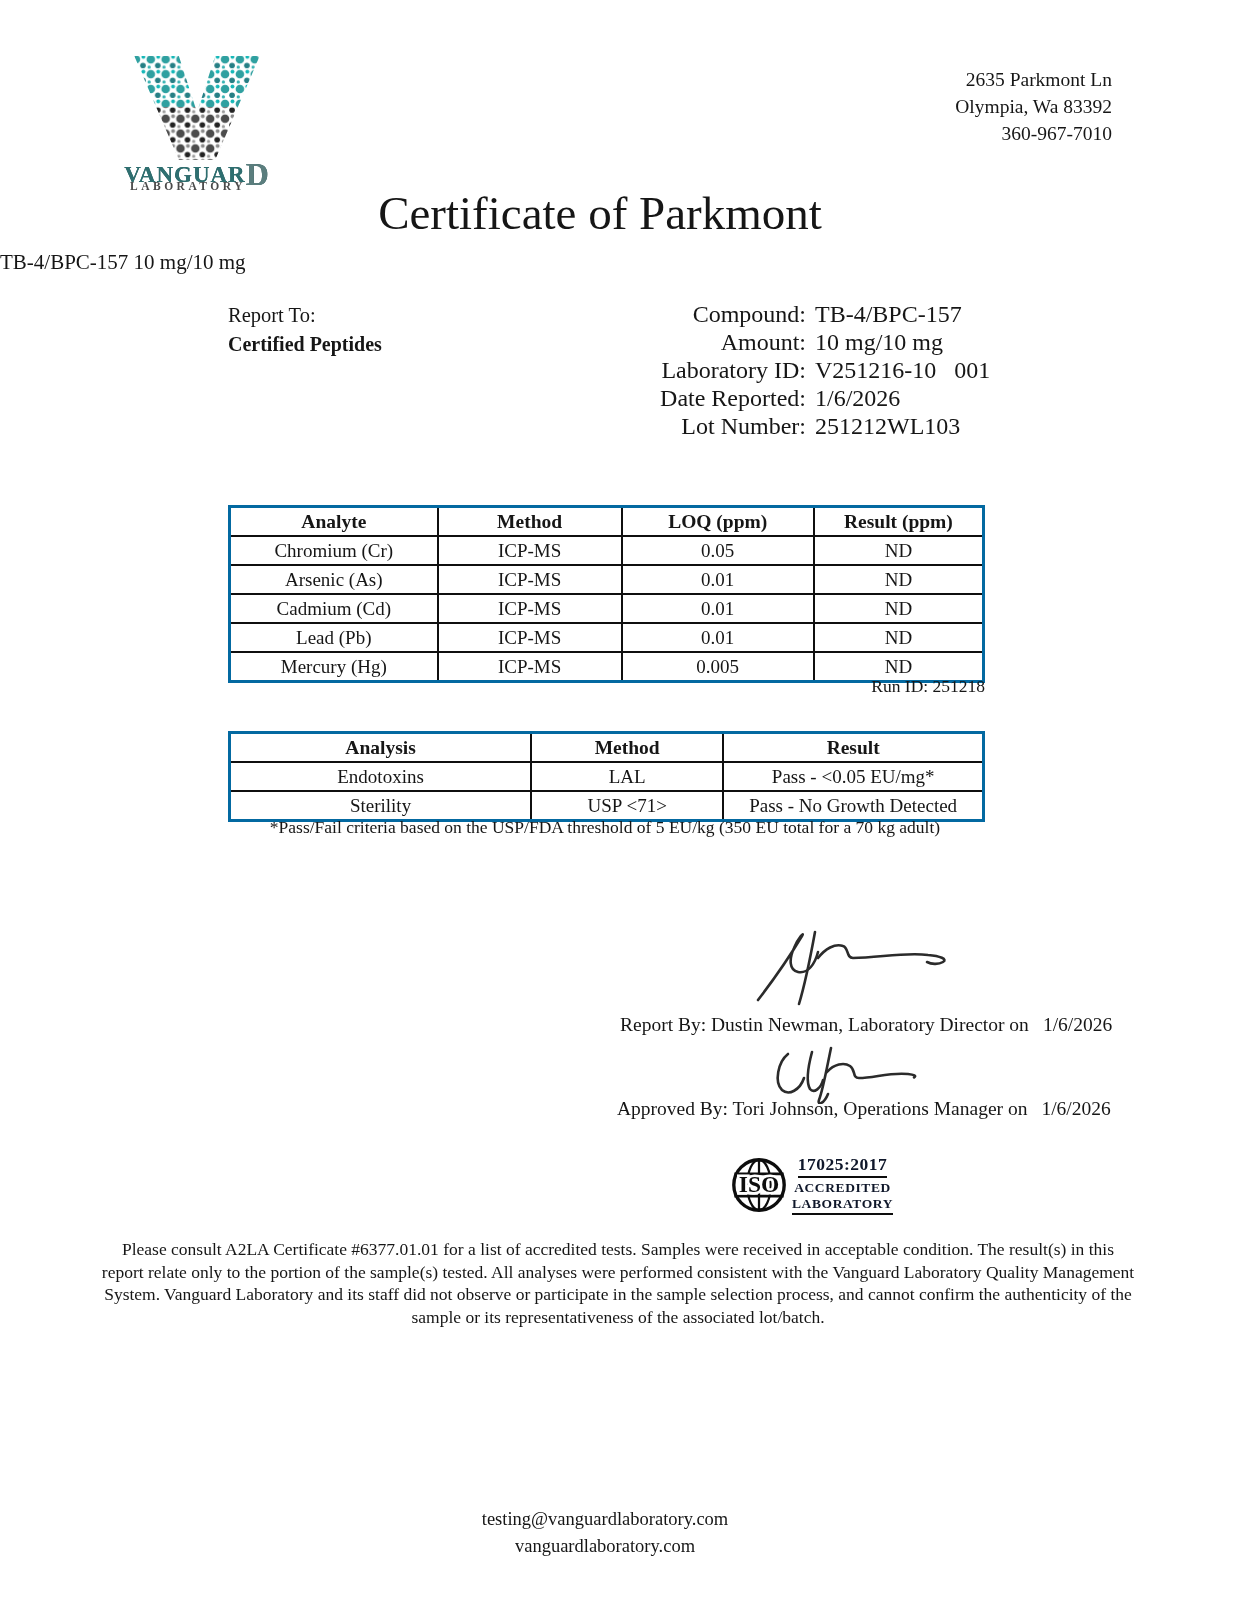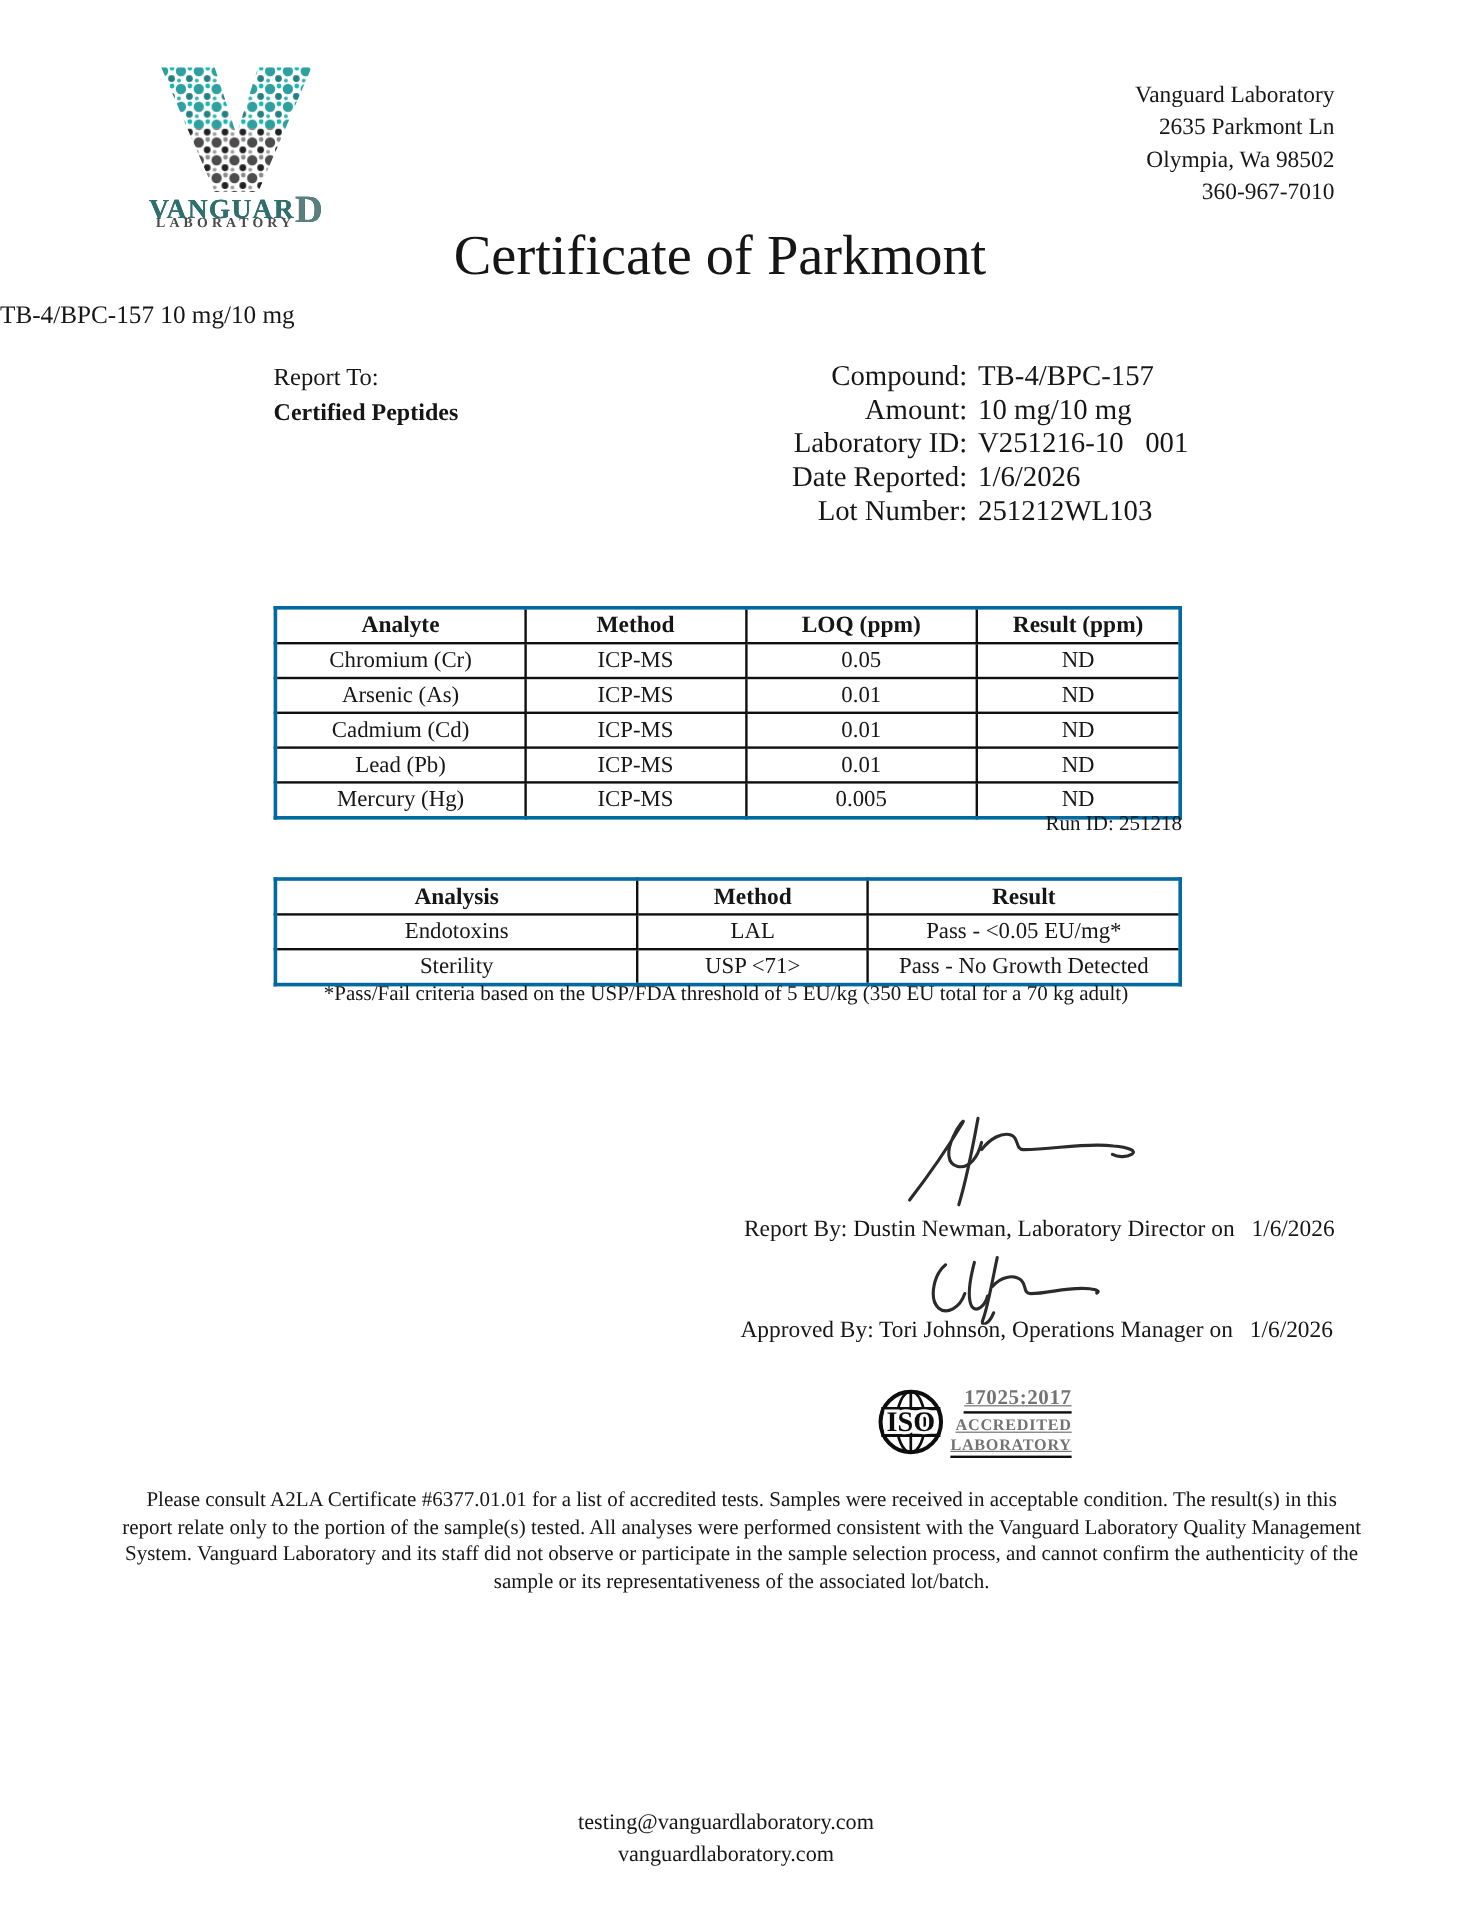--- a/index.html
+++ b/index.html
@@ -40,21 +40,21 @@
   .run-id{position:absolute;left:228px;top:676px;width:757px;text-align:right;font-size:17.5px;}
   .footnote{position:absolute;left:95px;top:817px;width:1020px;text-align:center;font-size:17.5px;}
   
   .sig{position:absolute;}
   .sig path{fill:none;stroke:#2b2b2b;stroke-width:2.6;stroke-linecap:round;stroke-linejoin:round;}
   .sig-line{position:absolute;font-size:19.5px;white-space:nowrap;}
   .sig-line .date{margin-left:14px;}
   
   .notes{position:absolute;left:102px;top:1146px;font-style:italic;font-size:19px;line-height:31px;}
   .iso{position:absolute;left:731px;top:1154px;display:flex;align-items:center;gap:5px;}
-  .iso-text{display:flex;flex-direction:column;align-items:flex-end;color:#737373;text-decoration:underline;}
+  .iso-text{display:flex;flex-direction:column;align-items:center;color:#0f172a;}
   .iso-l1{font-size:17.5px;font-weight:bold;border-bottom:2px solid #0d0d0d;
     padding-bottom:1px;letter-spacing:.5px;}
   .iso-l2{font-size:13.5px;font-weight:bold;letter-spacing:.6px;margin-top:2px;}
   .iso-l3{font-size:13.5px;font-weight:bold;letter-spacing:.6px;
     border-bottom:2px solid #0d0d0d;padding-bottom:1px;}
   
   .disclaimer{position:absolute;left:100px;top:1238px;width:1036px;text-align:center;
     font-size:17.5px;line-height:22.5px;}
   .footer{position:absolute;left:0;top:1506px;width:1210px;text-align:center;
     font-size:18.5px;line-height:27px;}
@@ -88,23 +88,22 @@
       <g clip-path="url(#vclip)">
         <rect x="0" y="0" width="160" height="64" fill="url(#mosaicTeal)"></rect>
         <rect x="0" y="64" width="160" height="66" fill="url(#mosaicDark)"></rect>
       </g>
     </svg>
     <div class="wordmark"><span>VANGUAR</span><span class="big-d">D</span></div>
     <div class="logo-sub">LABORATORY</div>
   </div>
 
   <div class="addr">
-    <div>Vanguard Laboratory</div>
     <div>2635 Parkmont Ln</div>
-    <div>Olympia, Wa 98502</div>
+    <div>Olympia, Wa 83392</div>
     <div>360-967-7010</div>
   </div>
 
   <div class="title">Certificate of Parkmont</div>
   <div class="subtitle">TB-4/BPC-157 10 mg/10 mg</div>
 
   <div class="report-to">
     <div>Report To:</div>
     <div class="client">Certified Peptides</div>
   </div>

